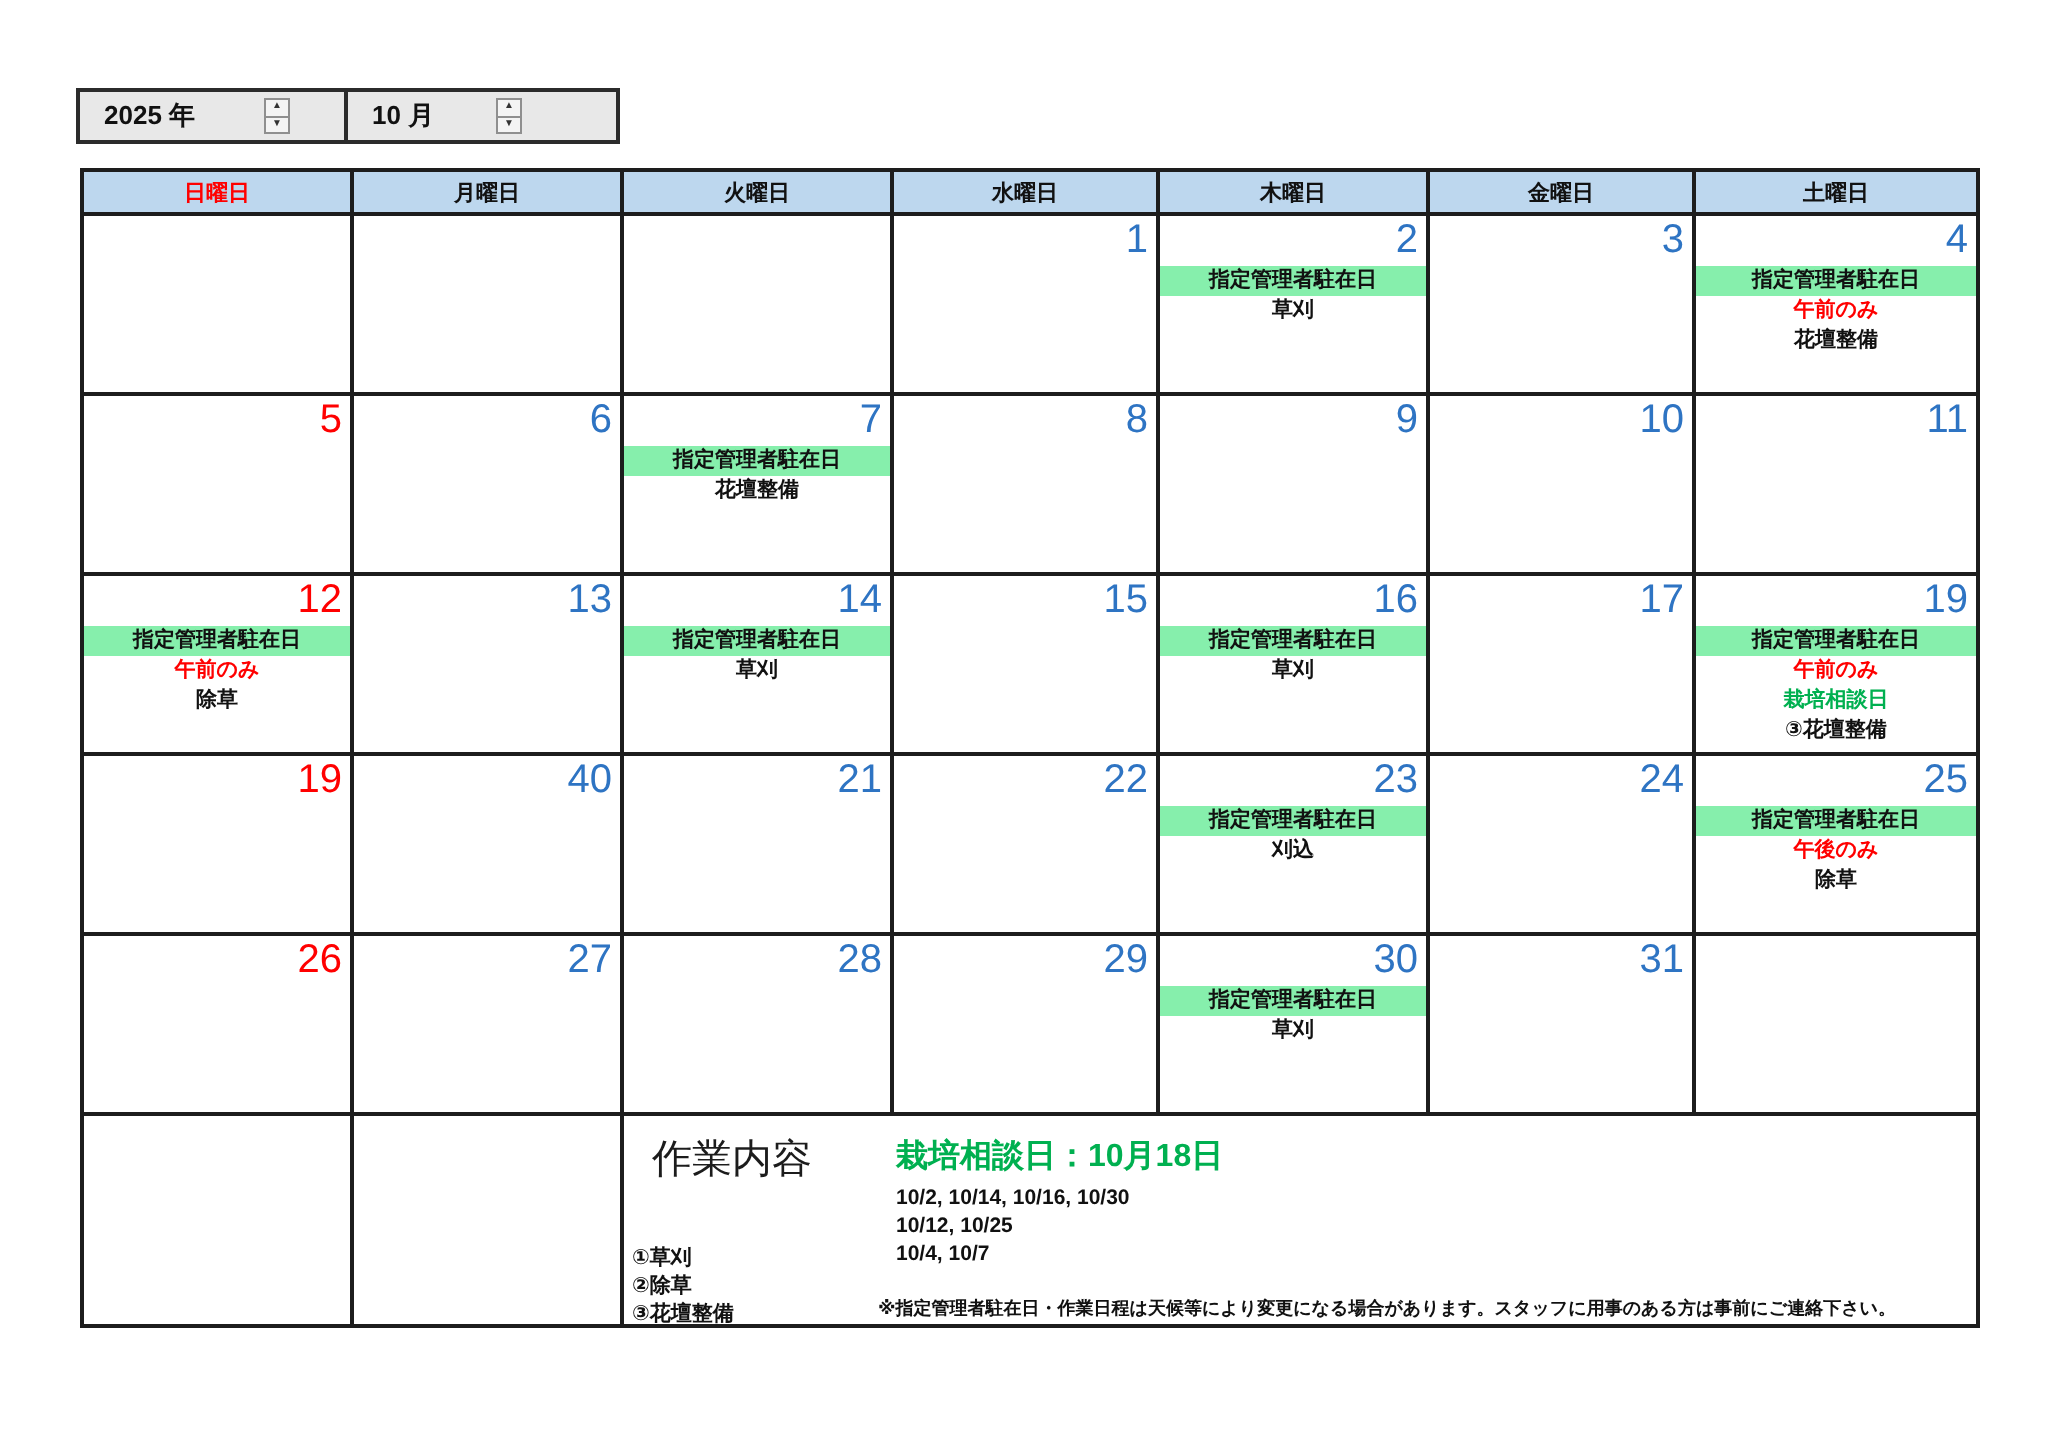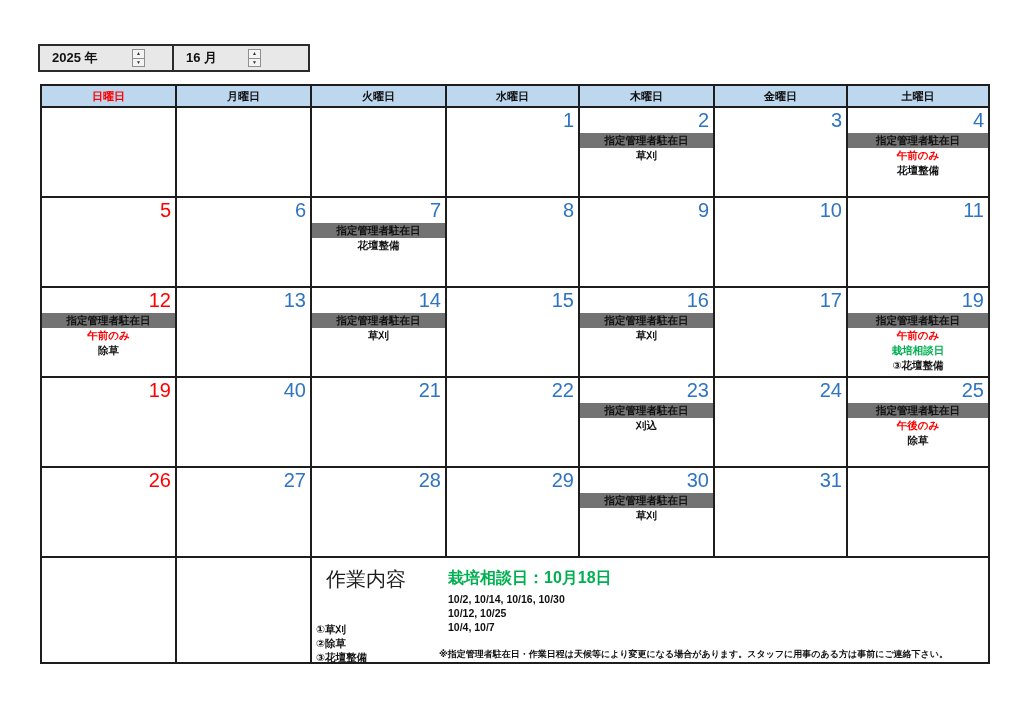--- a/index.html
+++ b/index.html
@@ -23,21 +23,21 @@
   
   #calendar { position:absolute; left:40px; top:84px; width:948px; border-collapse:collapse; table-layout:fixed; }
   #calendar th, #calendar td { border:2px solid #1d1d1d; }
   #calendar th.wh { height:22px; background:#bdd7ee; font-size:11px; font-weight:bold; color:#111; text-align:center; }
   #calendar th.wh.sun { color:#ff0000; }
   #calendar tbody tr { height:90px; }
   td.day-cell { vertical-align:top; background:#fff; padding:0; }
   .daynum { text-align:right; font-size:20px; line-height:23px; padding:1px 4px 0 0; color:#2e74c3; font-weight:400; height:25px; }
   .daynum.red { color:#ff0000; }
   .ev { font-size:10.5px; font-weight:bold; line-height:13px; text-align:center; color:#111; padding:1px 0; }
-  .ev-highlight { background:#737373; }
+  .ev-highlight { background:#86efac; }
   .ev-red { color:#ff0000; }
   .ev-green { color:#00b050; }
 
   
   tr.footer-row { height:106px; }
   td.footer-merged { position:relative; vertical-align:top; }
   .work-title { position:absolute; left:14px; top:8px; font-size:20px; font-weight:400; color:#1c1c1c; }
   .consult-title { position:absolute; left:136px; top:10px; font-size:16px; font-weight:bold; color:#00b050;text-align:center; }
   .item-names { position:absolute; left:4px; top:34px;margin-top:30px; }
   .item-dates { position:absolute; left:136px; top:34px; }
@@ -51,21 +51,21 @@
 
   <div id="yearmonth">
     <div class="ym-cell first">
       <span class="ym-label">2025 年</span>
       <span class="spinner" id="year-spinner">
         <span class="spin-btn">▲</span>
         <span class="spin-btn">▼</span>
       </span>
     </div>
     <div class="ym-cell">
-      <span class="ym-label">16 月</span>
+      <span class="ym-label">10 月</span>
       <span class="spinner" id="month-spinner">
         <span class="spin-btn">▲</span>
         <span class="spin-btn">▼</span>
       </span>
     </div>
   </div>
 
 
   <table id="calendar">
     <colgroup>

